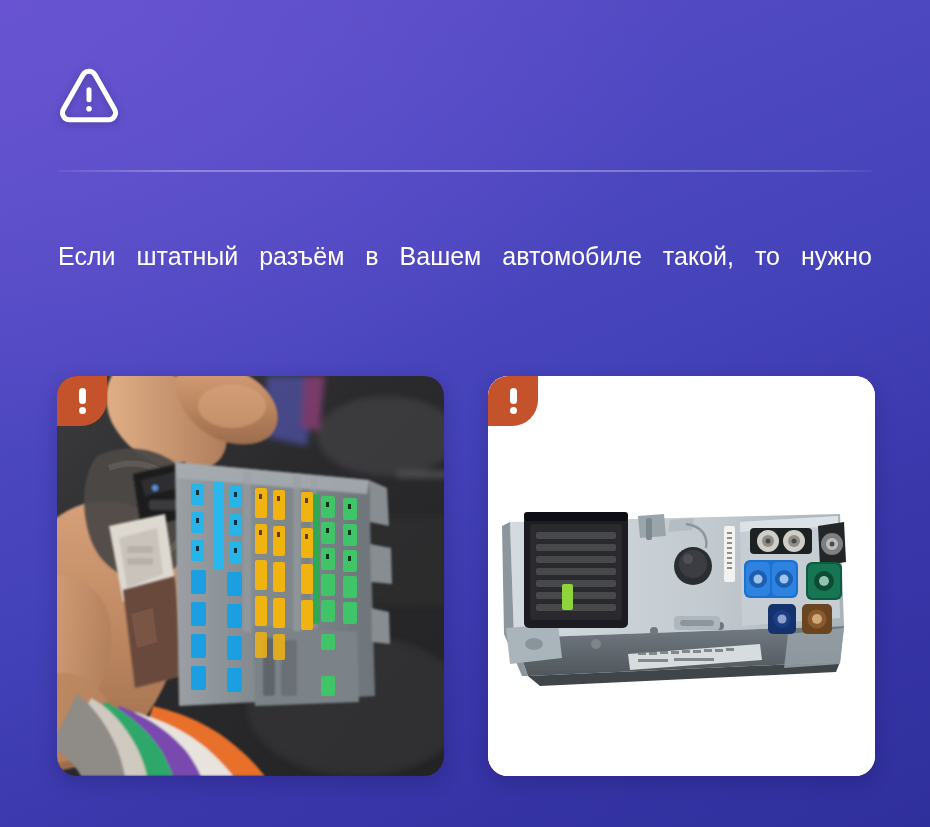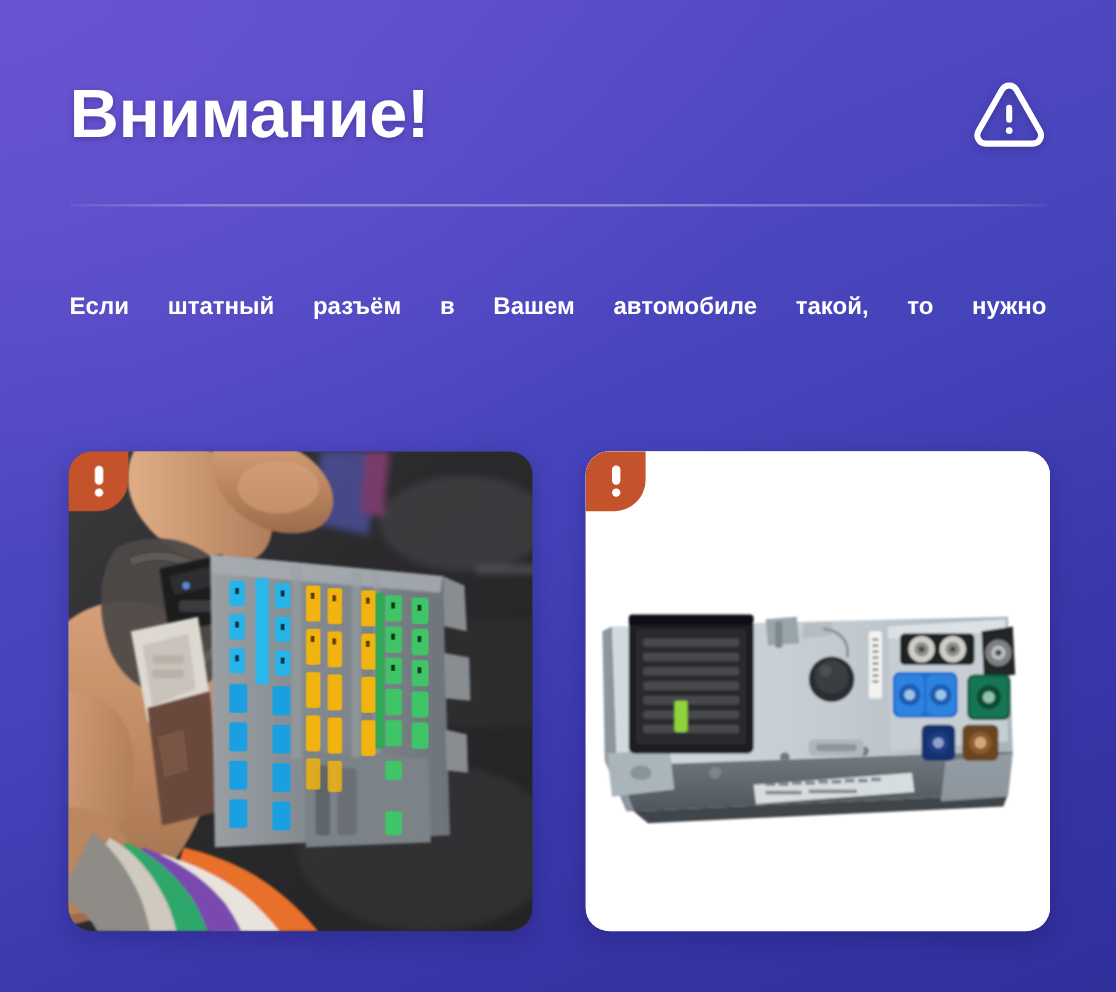--- a/index.html
+++ b/index.html
@@ -74,23 +74,23 @@
     border-radius: 2px;
   }
 
   
   .copy {
     position: absolute;
     left: 58px;
     width: 814px;
     top: 234px;
     color: #ffffff;
-    font-size: 20px;
+    font-size: 25px;
     line-height: 45px;
-    font-weight: 700;
+    font-weight: 400;
   }
   .copy .line1 {
     text-align: justify;
     text-align-last: justify;
     white-space: nowrap;
   }
   .copy .line2 {
     text-align: left;
   }
 
@@ -160,21 +160,20 @@
 
   
   .card-white { background: #ffffff; }
 </style>
 </head>
 <body>
 
 <div class="page">
 
   <div class="header">
-    <div class="page-title">Внимание!</div>
 
     <svg class="warn-triangle" viewBox="0 0 64 64" aria-hidden="true">
       <path d="M32 7.5 C34.6 7.5 36.9 8.9 38.2 11.2 L58.4 46.6
                C59.7 48.9 59.7 51.6 58.4 53.9 C57.1 56.2 54.8 57.5 52.2 57.5
                L11.8 57.5 C9.2 57.5 6.9 56.2 5.6 53.9 C4.3 51.6 4.3 48.9 5.6 46.6
                L25.8 11.2 C27.1 8.9 29.4 7.5 32 7.5 Z" fill="none" stroke="#ffffff" stroke-width="5.2" stroke-linejoin="round"></path>
       <rect x="29.4" y="24" width="5.2" height="15.5" rx="2.6" fill="#ffffff"></rect>
       <circle cx="32" cy="46.2" r="2.9" fill="#ffffff"></circle>
     </svg>
   </div>

